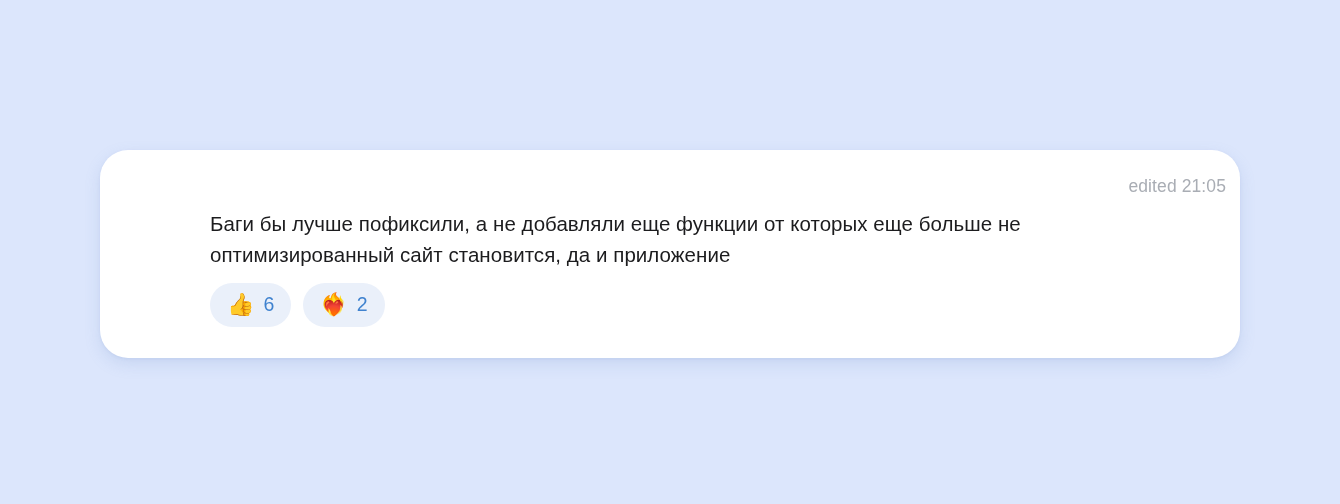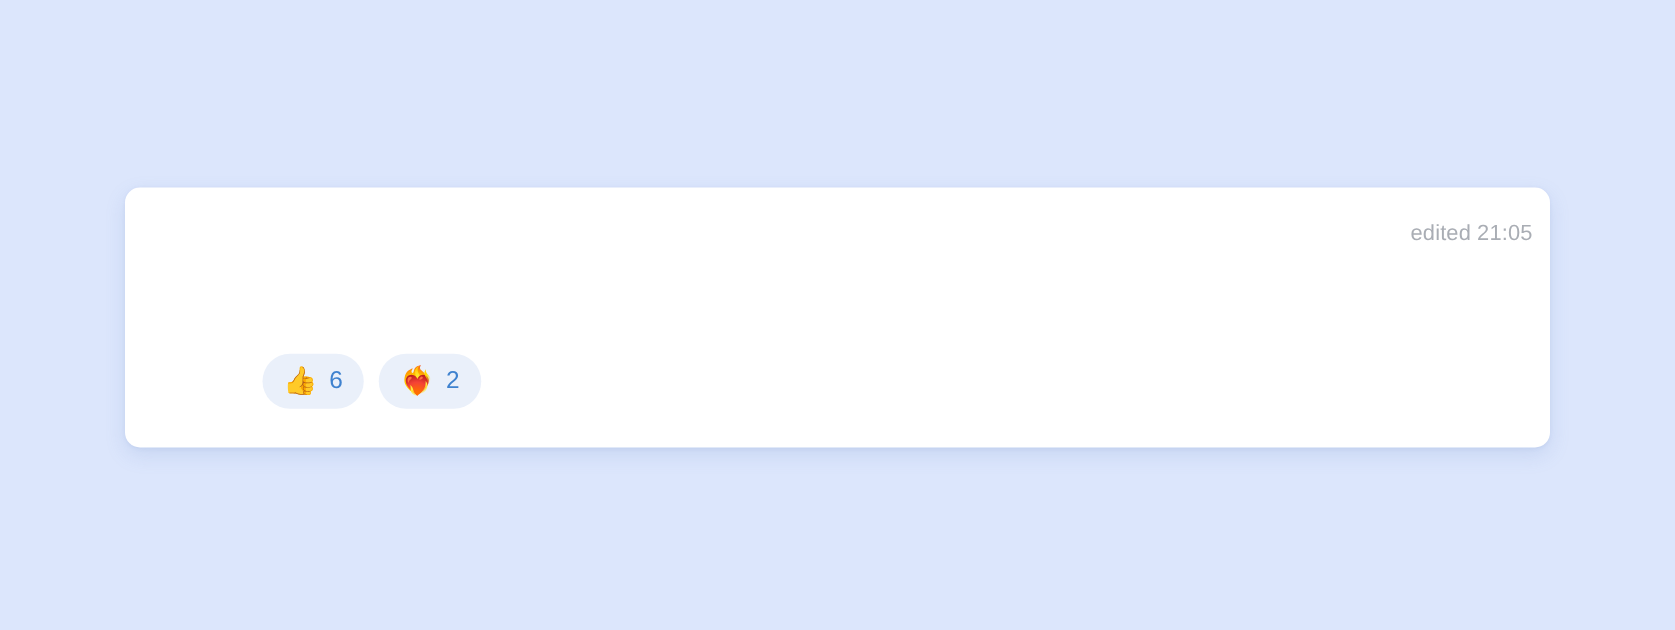--- a/index.html
+++ b/index.html
@@ -22,21 +22,21 @@
   }
 
   
   .message-card {
     position: absolute;
     left: 100px;
     top: 150px;
     width: 1140px;
     height: 208px;
     background: #ffffff;
-    border-radius: 12px;
+    border-radius: 28px;
     box-sizing: border-box;
     box-shadow: 0 6px 16px rgba(108, 136, 200, 0.18),
                 0 1px 3px rgba(108, 136, 200, 0.10);
   }
 
   
   .meta-row {
     position: absolute;
     top: 28px;
     right: 14px;
@@ -106,20 +106,21 @@
 <body>
 
 <div class="stage">
 
   <div class="message-card">
 
     <div class="meta-row">
       <span class="edited-time">edited 21:05</span>
     </div>
 
+    <div class="message-text">Баги бы лучше пофиксили, а не добавляли еще функции от которых еще больше не оптимизированный сайт становится, да и приложение</div>
 
     <div class="reactions-row">
 
       <div class="reaction-pill">
         <span class="reaction-emoji">👍</span>
         <span class="reaction-count">6</span>
       </div>
 
       <div class="reaction-pill">
         <span class="reaction-emoji">❤️‍🔥</span>

